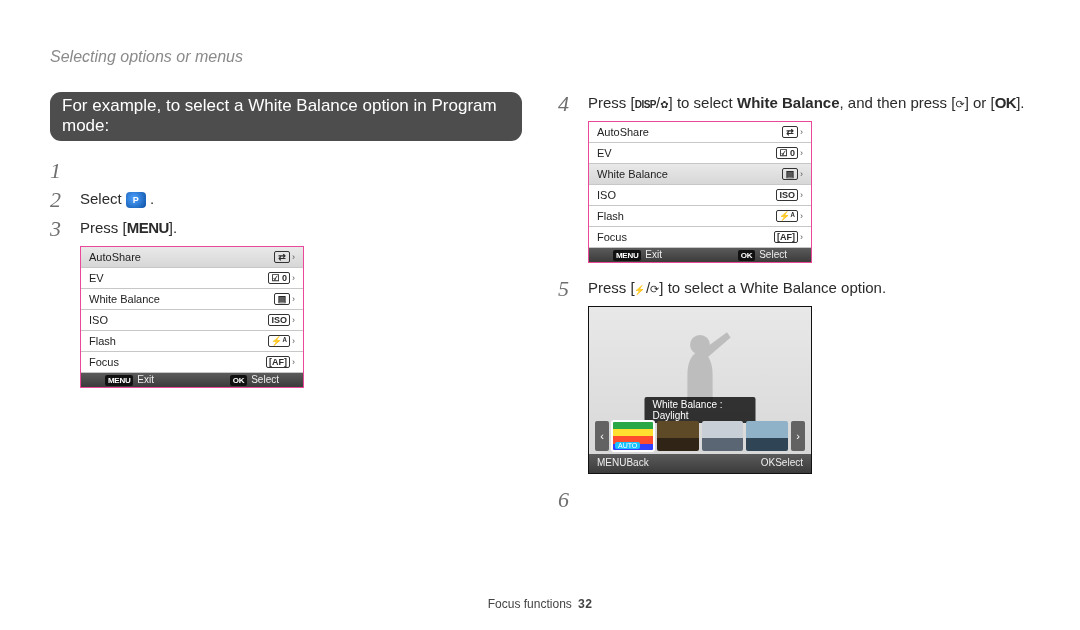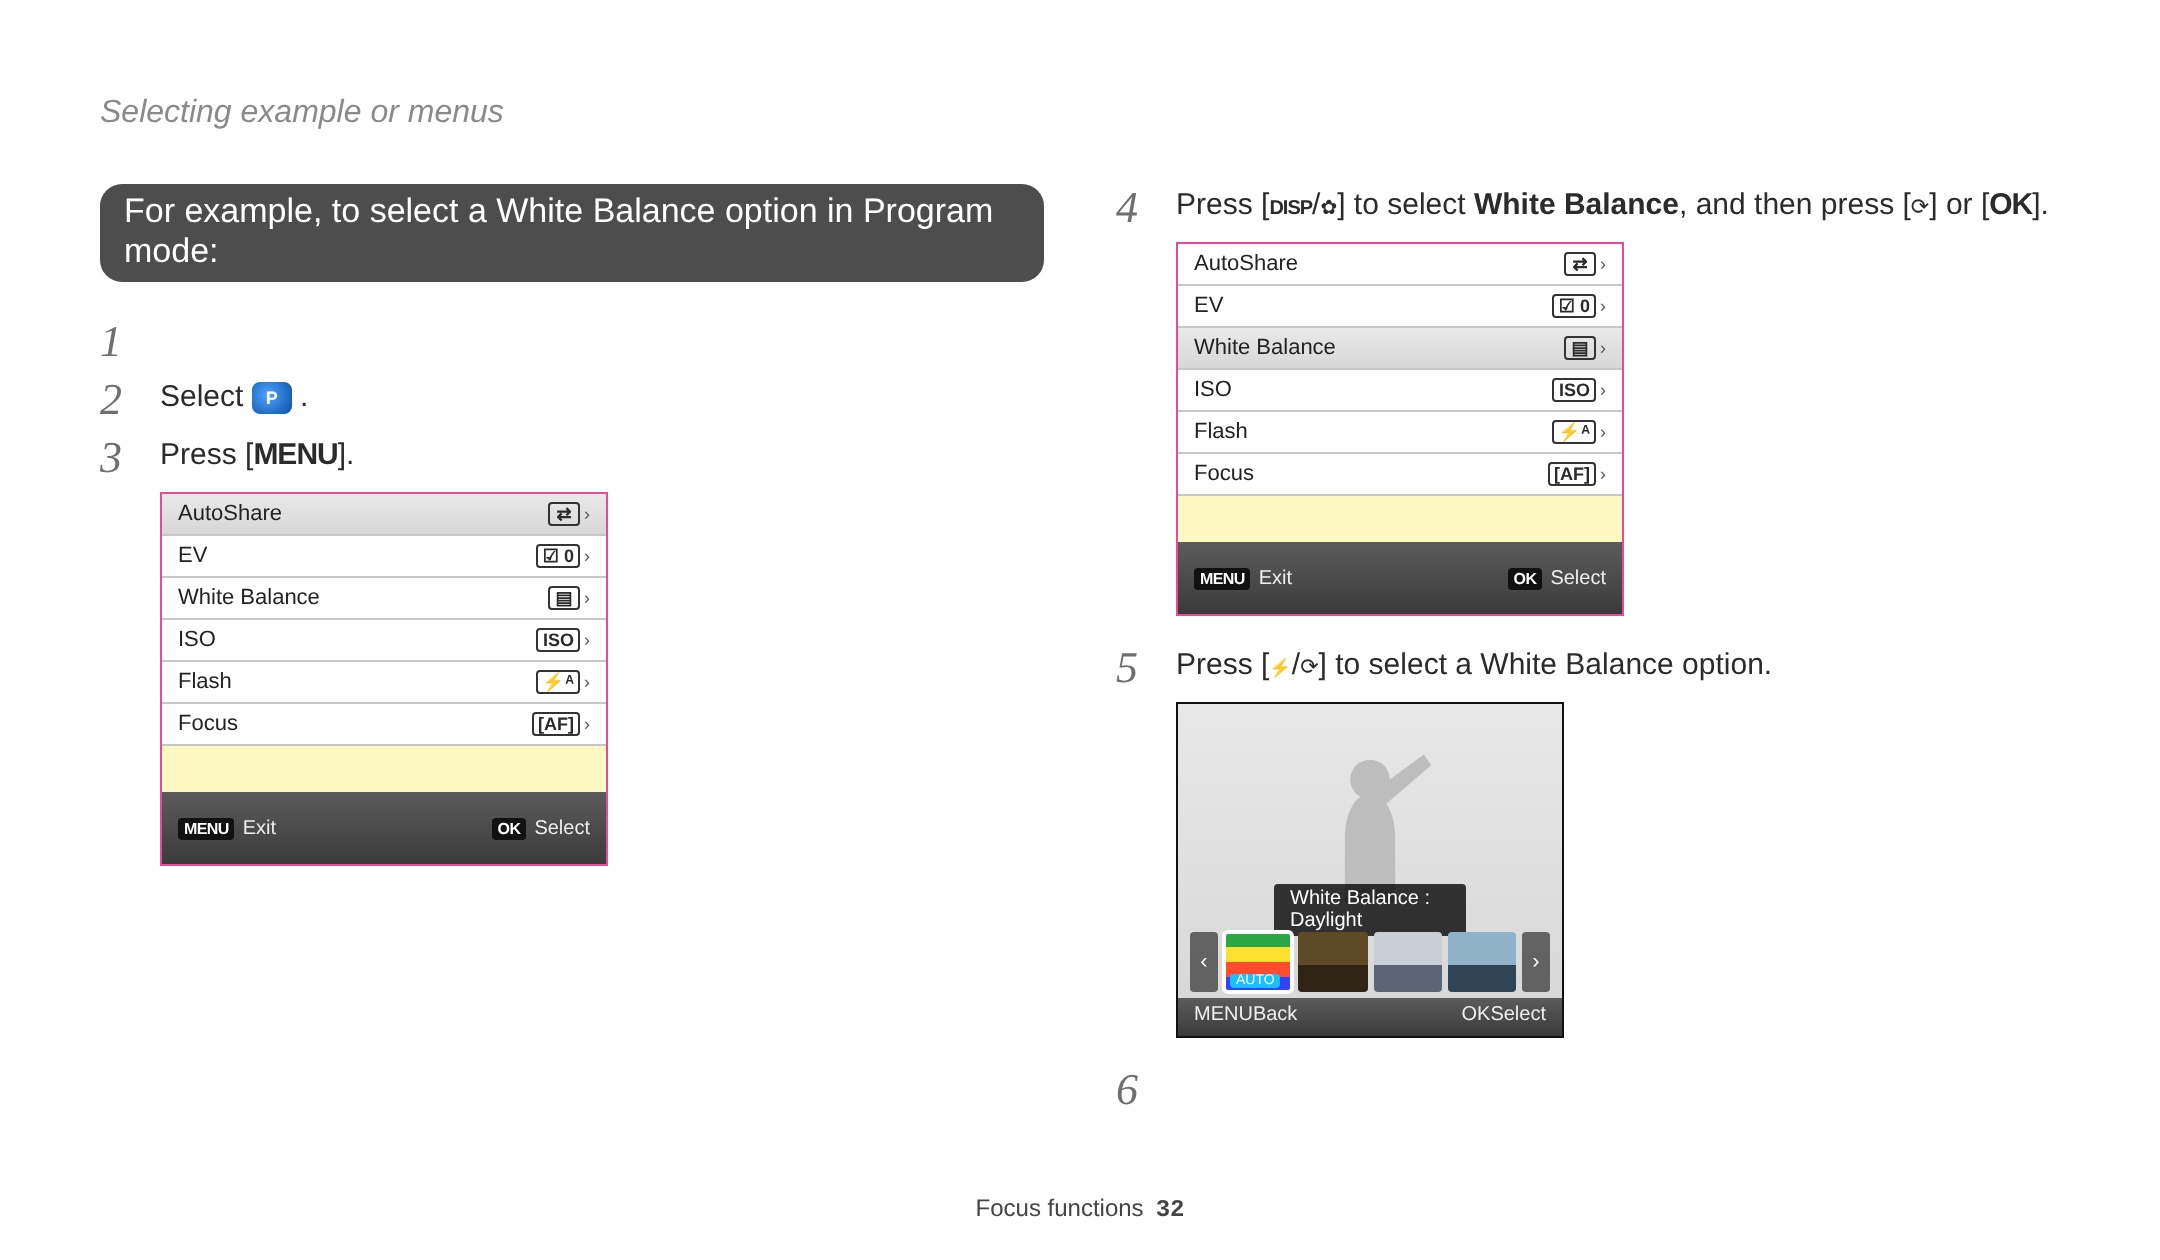--- a/index.html
+++ b/index.html
@@ -76,23 +76,22 @@
   .row .lbl { color: #222; }
   .val-stack { display: inline-flex; align-items: center; gap: 2px; }
   .chev { font-size: 9px; color: #555; }
   .screen-footer {
     display: flex;
     justify-content: space-between;
     align-items: center;
     background: linear-gradient(#5b5b5b,#3b3b3b);
     color: #eee;
     font-size: 10px;
-    padding: 3px 8px;
-    height: 36px;
-    margin-top: 23px;
+    padding: 3px 24px;
+    height: 14px;
   }
   .screen-footer .blk {
     display: inline-block;
     background: #111;
     color: #fff;
     font-size: 8px;
     font-weight: 700;
     padding: 1px 3px;
     border-radius: 2px;
     margin-right: 4px;
@@ -102,21 +101,21 @@
     display: inline-flex;
     width: 20px; height: 16px;
     background: radial-gradient(circle at 40% 40%, #4fa3ff, #0a4fa3);
     border-radius: 4px;
     vertical-align: middle;
     align-items: center; justify-content: center;
     color:#fff; font-size:9px; font-weight:700;
   }
   
   .wb-screen {
-    width: 194px;
+    width: 224px;
     height: 168px;
     border: 1px solid #111;
     margin: 6px 0 14px 30px;
     background: linear-gradient(#e8e8e8,#d6d6d6);
     position: relative;
     overflow: hidden;
   }
   .person {
     position: absolute;
     left: 50%; top: 18px;
@@ -198,21 +197,21 @@
   .ic { display:inline-block; min-width:16px; text-align:center; font-size:9px; }
   .ic-box { border:1px solid #333; padding:0 2px; border-radius:2px; font-weight:700; }
   .ic-bolt::before { content:"⚡"; font-size:9px; }
   .ic-timer::before { content:"⟳"; font-size:11px; }
   .ic-flower::before { content:"✿"; font-size:10px; }
   .ic-disp::before { content:"DISP"; font-weight:700; font-size:10px; letter-spacing:-0.5px; }
 </style>
 </head>
 <body>
 
-<div class="page-head">Selecting example or menus</div>
+<div class="page-head">Selecting options or menus</div>
 
 <div class="cols">
 
   <div class="col">
     <div class="pill">For example, to select a White Balance option in Program mode:</div>
 
     <ol class="steps">
       <li>
         <span class="num">1</span>
       </li>

